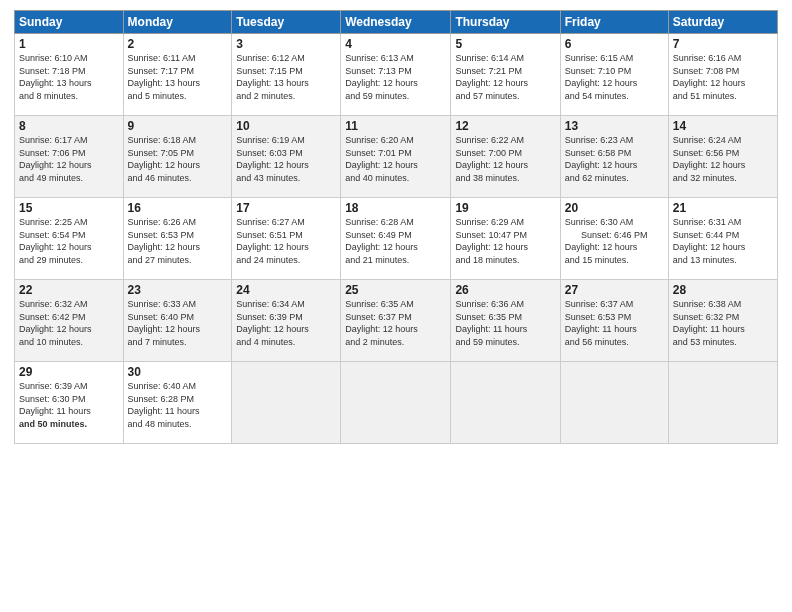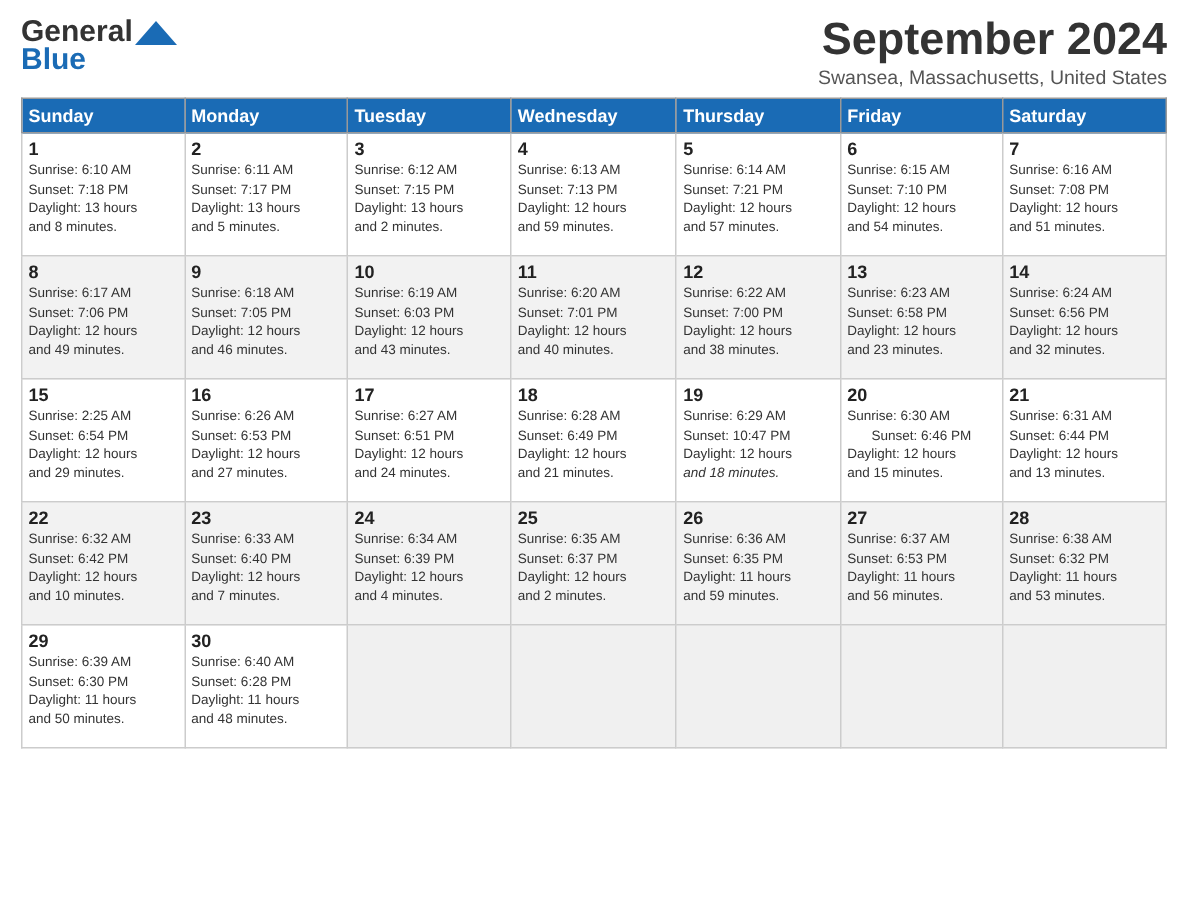--- a/index.html
+++ b/index.html
@@ -76,35 +76,20 @@
       color: #333;
     }
     .row-shaded td {
       background: #f2f2f2;
     }
   </style>
 </head>
 <body>
 
 <div class="page">
-  <div class="header">
-    <div class="logo">
-      <div style="display:flex;align-items:center;">
-        <span style="font-size:20px;font-weight:bold;color:#333;">General</span>
-        <svg width="28" height="20" viewBox="0 0 28 20" style="margin-left:2px;">
-          <polygon points="0,18 14,2 28,18" fill="#1a6bb5"></polygon>
-        </svg>
-      </div>
-      <span style="font-size:20px;font-weight:bold;color:#1a6bb5;margin-top:-4px;">Blue</span>
-    </div>
-    <div class="title-area">
-      <div class="month-title">September 2024</div>
-      <div class="subtitle">Swansea, Massachusetts, United States</div>
-    </div>
-  </div>
 
   <table class="calendar">
     <thead>
       <tr>
       <th>Sunday</th>
           <th>Monday</th>
           <th>Tuesday</th>
           <th>Wednesday</th>
           <th>Thursday</th>
           <th>Friday</th>
@@ -222,21 +207,21 @@
               <span style="display: block;">Daylight: 12 hours</span>
               <span style="display: block;">and 38 minutes.</span>
             </div>
           </td>
           <td>
             <span class="day-num">13</span>
             <div class="day-info">
               <span style="display: block;">Sunrise: 6:23 AM</span>
               <span style="display: block;">Sunset: 6:58 PM</span>
               <span style="display: block;">Daylight: 12 hours</span>
-              <span style="display: block;">and 23 minutes.</span>
+              <span style="display: block;">and 62 minutes.</span>
             </div>
           </td>
           <td>
             <span class="day-num">14</span>
             <div class="day-info">
               <span style="display: block;">Sunrise: 6:24 AM</span>
               <span style="display: block;">Sunset: 6:56 PM</span>
               <span style="display: block;">Daylight: 12 hours</span>
               <span style="display: block;">and 32 minutes.</span>
             </div>
@@ -278,21 +263,21 @@
               <span style="display: block;">Daylight: 12 hours</span>
               <span style="display: block;">and 21 minutes.</span>
             </div>
           </td>
           <td>
             <span class="day-num">19</span>
             <div class="day-info">
               <span style="display: block;">Sunrise: 6:29 AM</span>
               <span style="display: block;">Sunset: 10:47 PM</span>
               <span style="display: block;">Daylight: 12 hours</span>
-              <span style="display: block; font-style: italic;">and 18 minutes.</span>
+              <span style="display: block;">and 18 minutes.</span>
             </div>
           </td>
           <td>
             <span class="day-num">20</span>
             <div class="day-info">
               <span style="display: block;">Sunrise: 6:30 AM</span>
               <span style="display: block; text-align: center;">Sunset: 6:46 PM</span>
               <span style="display: block;">Daylight: 12 hours</span>
               <span style="display: block;">and 15 minutes.</span>
             </div>
@@ -372,21 +357,21 @@
             </div>
           </td>
         </tr>
         <tr>
           <td>
             <span class="day-num">29</span>
             <div class="day-info">
               <span style="display: block;">Sunrise: 6:39 AM</span>
               <span style="display: block;">Sunset: 6:30 PM</span>
               <span style="display: block;">Daylight: 11 hours</span>
-              <span style="display: block;">and 50 minutes.</span>
+              <span style="display: block; font-weight: bold;">and 50 minutes.</span>
             </div>
           </td>
           <td>
             <span class="day-num">30</span>
             <div class="day-info">
               <span style="display: block;">Sunrise: 6:40 AM</span>
               <span style="display: block;">Sunset: 6:28 PM</span>
               <span style="display: block;">Daylight: 11 hours</span>
               <span style="display: block;">and 48 minutes.</span>
             </div>

